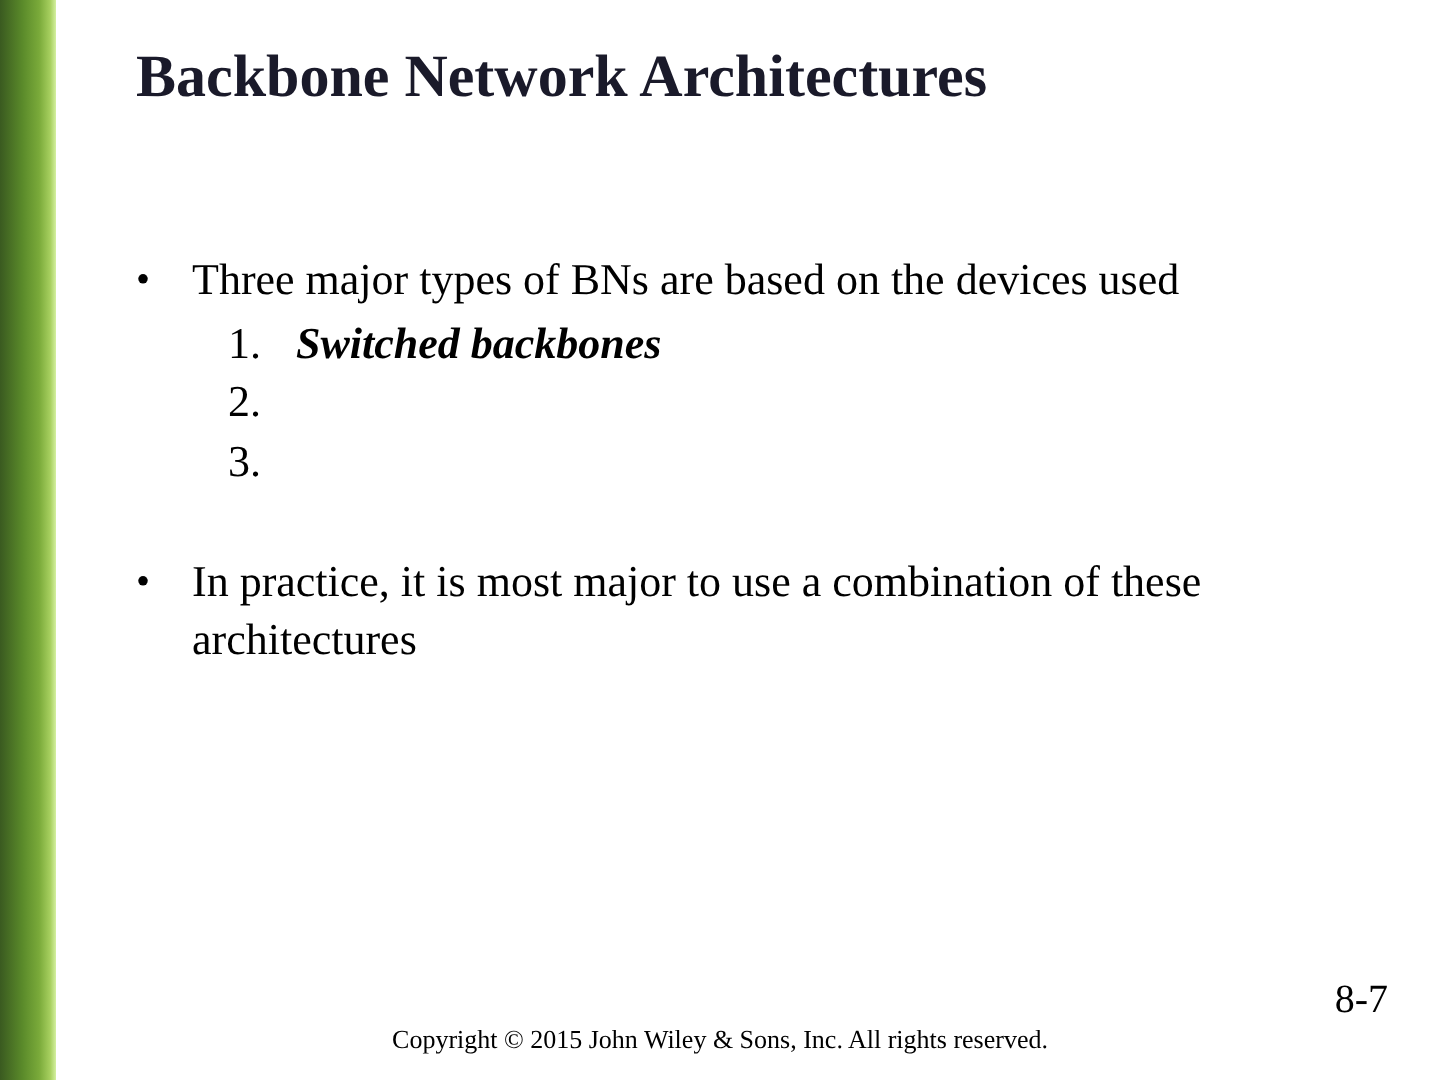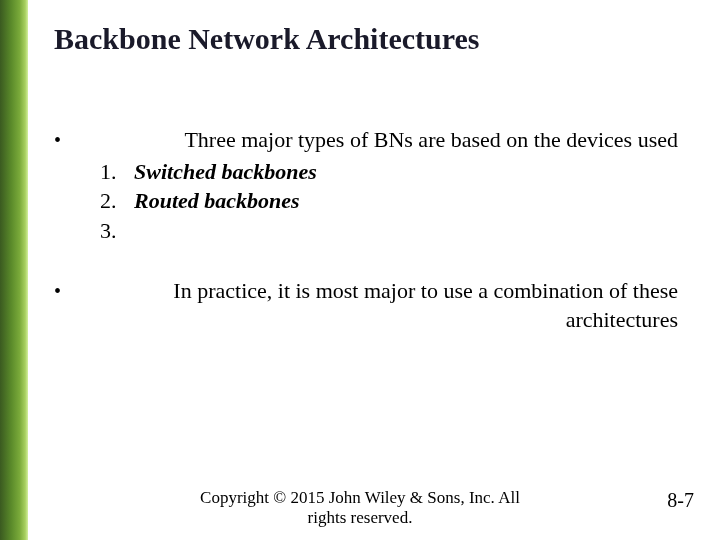--- a/index.html
+++ b/index.html
@@ -22,21 +22,21 @@
       width: 28px;
       height: 540px;
       background: linear-gradient(to right, #3a5a20 0%, #5a8a2a 40%, #7aaa3a 70%, #a8d060 90%, #d4f0a0 100%);
     }
     .slide-content {
       position: absolute;
       left: 28px;
       top: 0;
       right: 0;
       bottom: 0;
-      padding: 22px 42px 20px 26px;
+      padding: 22px 42px 20px 40px;
     }
     .title {
       font-size: 30px;
       color: #1a1a2a;
       line-height: 1.1;
       margin-bottom: 70px;
     }
     .bullet-block {
       display: flex;
       margin-bottom: 30px;
@@ -49,40 +49,39 @@
       flex-shrink: 0;
       text-align: left;
       padding-top: 2px;
       font-size: 20px;
     }
     .bullet-text {
       flex: 1;
     }
     .lead-line {
       margin-bottom: 2px;
-      text-align: right;
     }
     .num-list {
       display: flex;
       margin-left: 18px;
     }
     .num-marker {
       width: 34px;
       flex-shrink: 0;
     }
     .num-label {
       font-weight: bold;
       font-style: italic;
     }
     .footer {
       position: absolute;
       bottom: 12px;
       left: 50%;
       transform: translateX(-50%);
-      font-size: 17px;
+      font-size: 13px;
       color: #000;
       text-align: center;
     }
     .page-num {
       position: absolute;
       bottom: 28px;
       right: 26px;
       font-size: 20px;
       color: #000;
     }
@@ -99,21 +98,20 @@
   <div class="bullet-block">
     <div class="bullet-marker">•</div>
     <div class="bullet-text">
       <div class="lead-line">Three major types of BNs are based on the devices used</div>
       <div class="num-list">
         <div class="num-marker">1.</div>
         <div class="num-label">Switched backbones</div>
       </div>
       <div class="num-list">
         <div class="num-marker">2.</div>
-        <div class="num-label">Routed backbones</div>
       </div>
       <div class="num-list">
         <div class="num-marker">3.</div>
       </div>
     </div>
   </div>
 
   <div class="bullet-block">
     <div class="bullet-marker">•</div>
     <div class="bullet-text">

